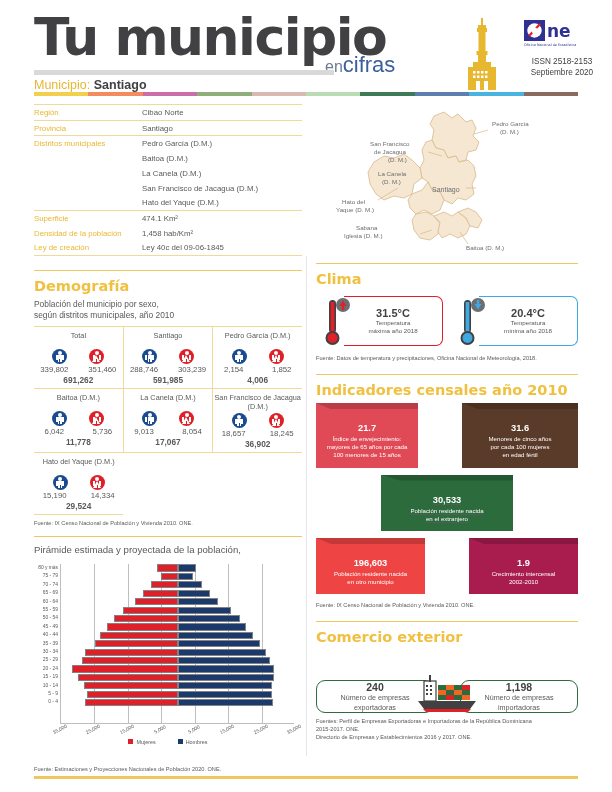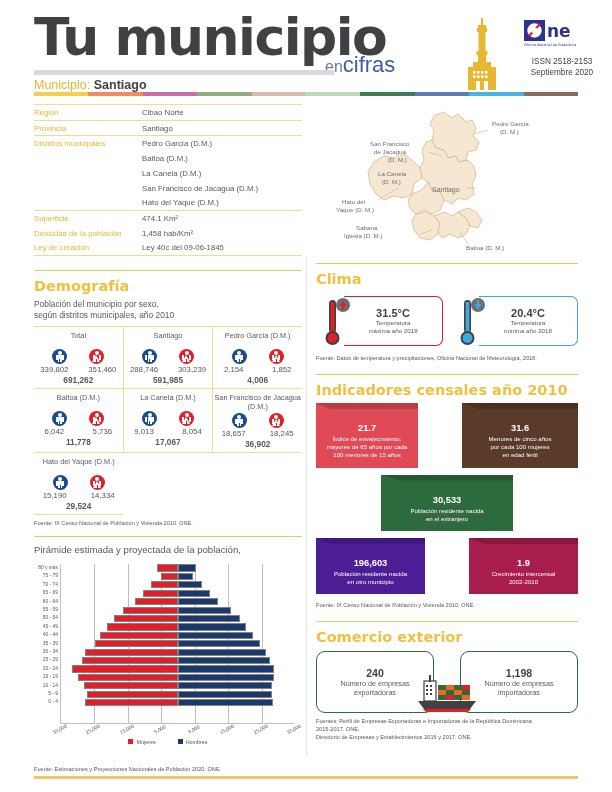--- a/index.html
+++ b/index.html
@@ -146,21 +146,21 @@
   .ribbon { position:relative; padding:20px 6px 8px 6px; text-align:center; color:#fff; }
   .ribbon::before {
     content:""; position:absolute; left:0; top:0; width:100%; height:6px;
     background:inherit; clip-path:polygon(0 0, 14% 100%, 100% 100%, 100% 0);
     filter:brightness(0.82);
   }
   .ribbon-val { font-size:9.3px; font-weight:bold; line-height:11px; }
   .ribbon-txt { font-size:6.1px; line-height:8.2px; margin-top:1px; }
 
   
-  .com-row { position:relative; display:flex; gap:26px; margin-top:6px; height:62px; }
+  .com-row { position:relative; display:flex; gap:26px; margin-top:6px; height:62px;align-items:flex-end; }
   .com-card {
     flex:1; border:1.3px solid #2e6b3e; border-radius:9px;
     display:flex; flex-direction:column; align-items:center; justify-content:center;
   }
   .com-val { font-size:10.5px; font-weight:bold; color:#414042; }
   .com-txt { font-size:7.2px; color:#58595b; text-align:center; line-height:9.6px; }
   .ship { position:absolute; left:50%; top:22px; transform:translateX(-50%); }
 
   .divider-v { position:absolute; left:306px; top:256px; width:0.8px; height:500px; background:#e6e7e8; }
   .footer-rule { position:absolute; left:34px; top:776px; width:544px; height:3px; background:#f0c75e; }
@@ -687,21 +687,21 @@
           <div class="ind-row" style="justify-content: center; gap: 0px; text-decoration: underline;">
             <div class="ribbon" style="background: rgb(44, 107, 60); width: 132px;">
               <div class="ribbon-val">30,533</div>
               <div class="ribbon-txt">
                 <div>Población residente nacida</div>
                 <div>en el extranjero</div>
               </div>
             </div>
           </div>
           <div class="ind-row">
-            <div class="ribbon" style="background: #4c1d95; width: 126px;">
+            <div class="ribbon" style="background: #ef4444; width: 126px;">
               <div class="ribbon-val">196,603</div>
               <div class="ribbon-txt">
                 <div>Población residente nacida</div>
                 <div>en otro municipio</div>
               </div>
             </div>
             <div class="ribbon" style="background: rgb(168, 28, 78); width: 126px;">
               <div class="ribbon-val">1.9</div>
               <div class="ribbon-txt">
                 <div>Crecimiento intercensal</div>

